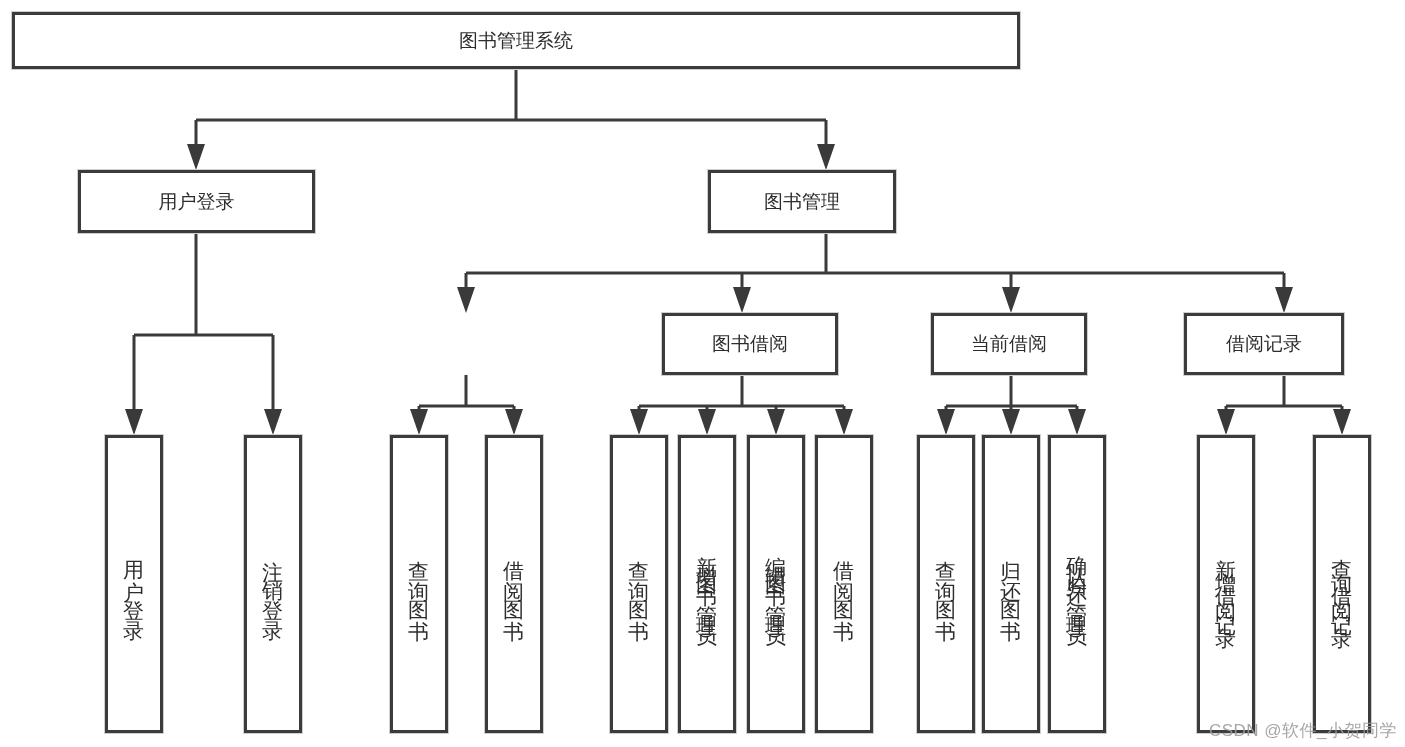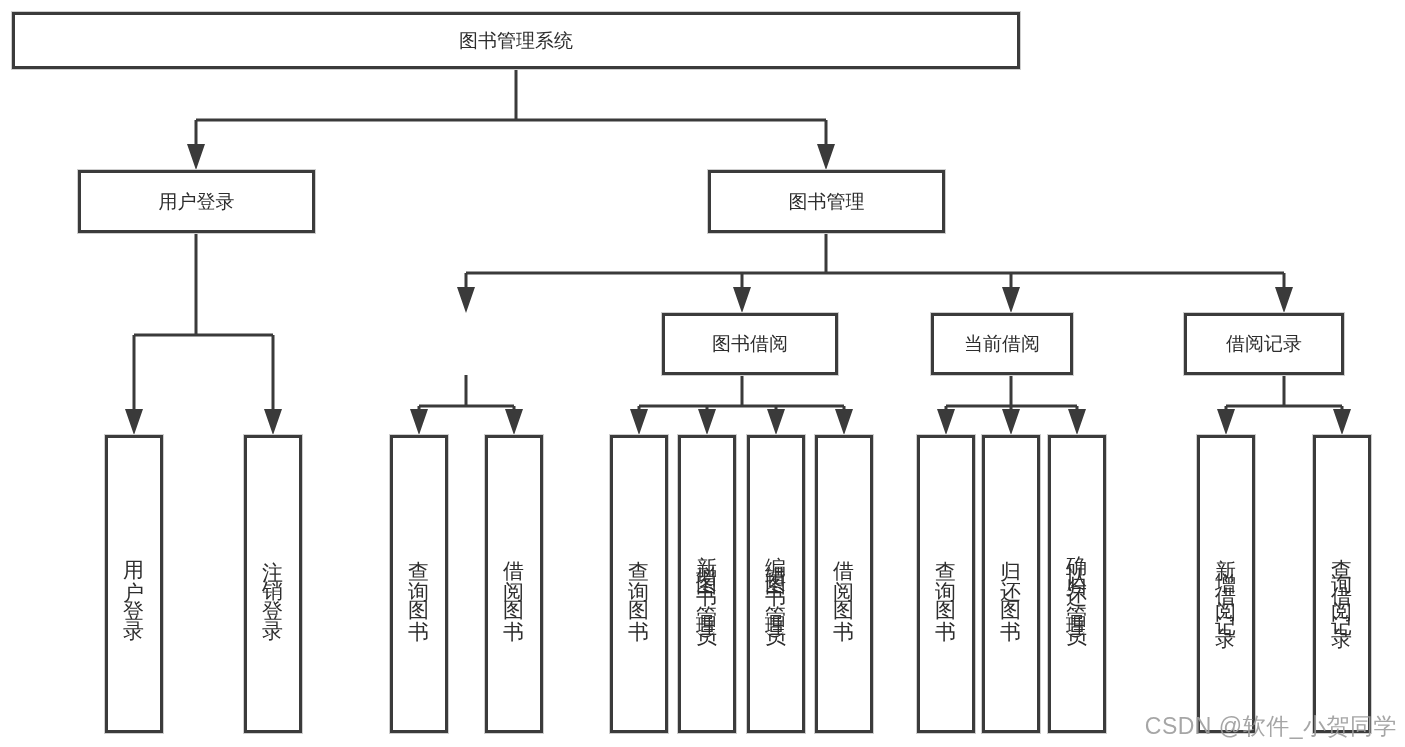--- a/index.html
+++ b/index.html
@@ -50,21 +50,21 @@
     color: var(--text, #2d2d2d);
     white-space: nowrap;
   }
   .ls4 { letter-spacing: 20px; }
   .ls6 { letter-spacing: 14px; }
   .ls9 { letter-spacing: 10px; }
   .watermark {
     position: absolute;
     right: 8px;
     bottom: 5px;
-    font-size: 23px;
+    font-size: 17px;
     color: var(--watermark, #9d9d9d);
     opacity: 0.9;
     letter-spacing: 0.5px;
   }
 </style>
 </head>
 <body>
 
 <div class="canvas">
 
@@ -73,28 +73,28 @@
     <path class="head" d="M187 144H205L196 170Z M817 144H835L826 170Z M457 287H475L466 313Z M733 287H751L742 313Z M1002 287H1020L1011 313Z M1275 287H1293L1284 313Z M125 409H143L134 435Z M264 409H282L273 435Z M410 409H428L419 435Z M505 409H523L514 435Z M630 409H648L639 435Z M698 409H716L707 435Z M767 409H785L776 435Z M835 409H853L844 435Z M937 409H955L946 435Z M1002 409H1020L1011 435Z M1068 409H1086L1077 435Z M1217 409H1235L1226 435Z M1333 409H1351L1342 435Z"></path>
   </svg>
 
   <div class="node h" style="left:12px;top:12px;width:1008px;height:57px">
     <span>图书管理系统</span>
   </div>
 
   <div class="node h" style="left:78px;top:170px;width:237px;height:63px">
     <span>用户登录</span>
   </div>
-  <div class="node h" style="left:708px;top:170px;width:237px;height:63px">
+  <div class="node h" style="left:708px;top:170px;width:188px;height:63px">
     <span>图书管理</span>
   </div>
 
   <div class="node h" style="left:662px;top:313px;width:176px;height:62px">
     <span>图书借阅</span>
   </div>
-  <div class="node h" style="left:931px;top:313px;width:142px;height:62px">
+  <div class="node h" style="left:931px;top:313px;width:156px;height:62px">
     <span>当前借阅</span>
   </div>
   <div class="node h" style="left:1184px;top:313px;width:160px;height:62px">
     <span>借阅记录</span>
   </div>
 
   <div class="node v" style="left:105px">
     <span class="vtext ls4">用户登录</span>
   </div>
   <div class="node v" style="left:244px">

